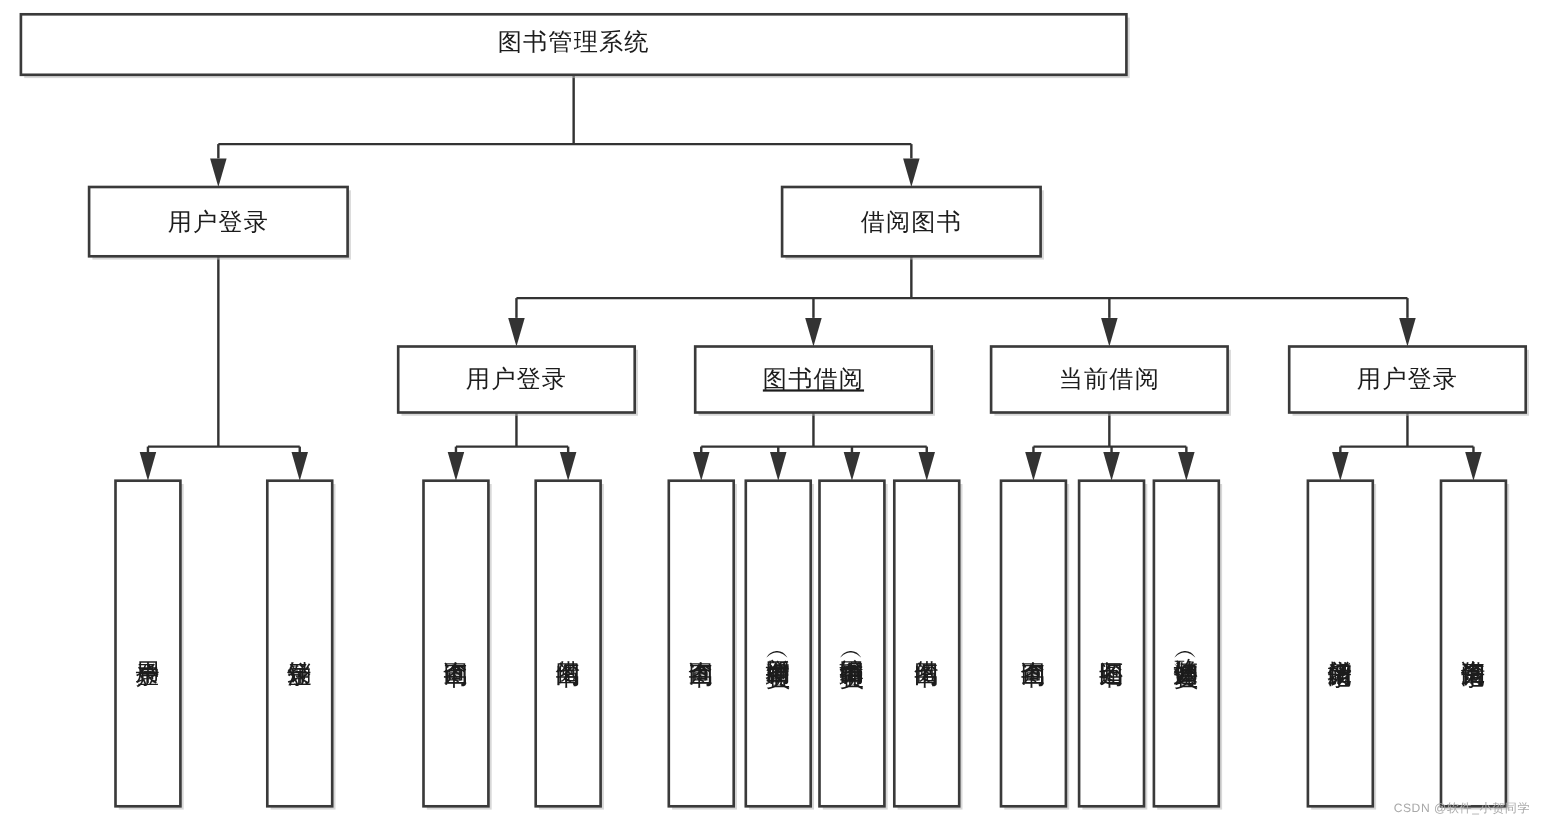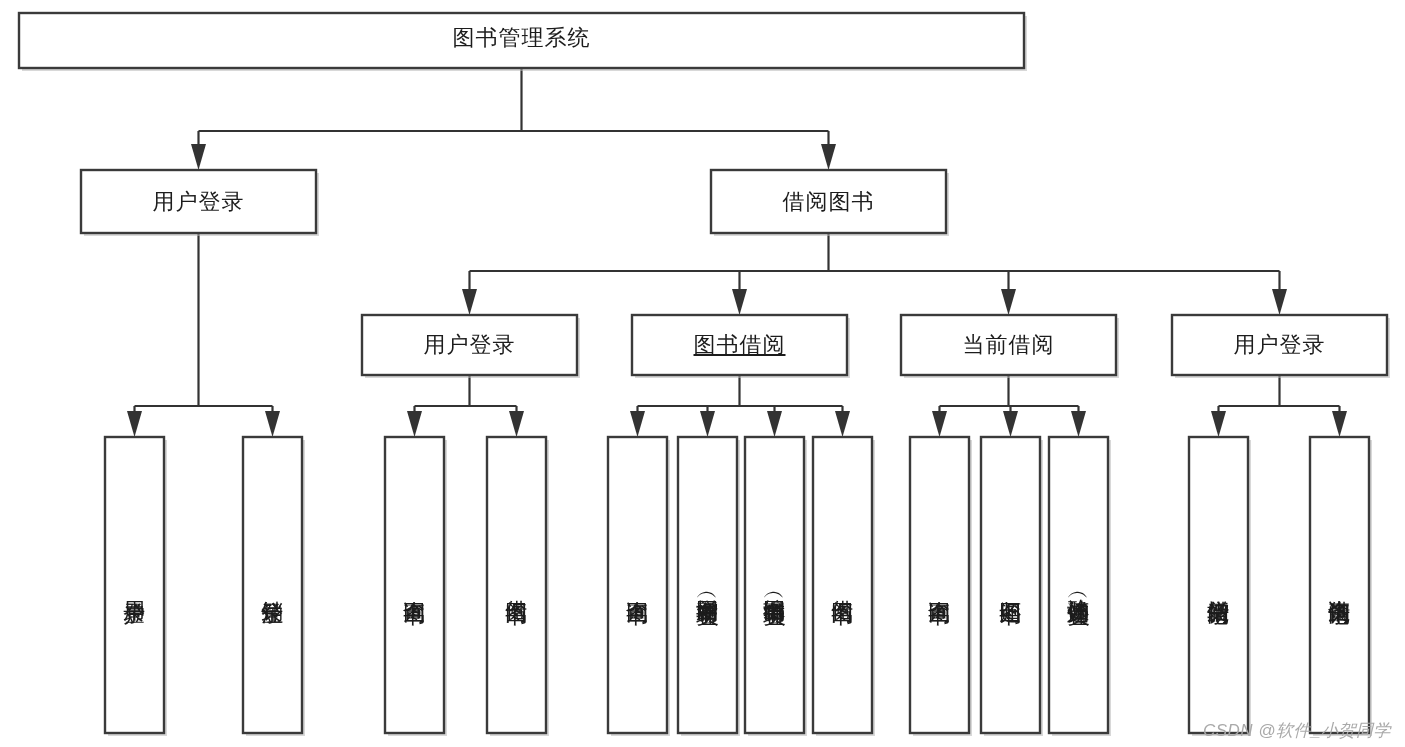--- a/index.html
+++ b/index.html
@@ -75,26 +75,25 @@
     letter-spacing: 1px;
     white-space: nowrap;
     pointer-events: none;
     box-sizing: border-box;
   }
   #watermark {
     position: absolute;
     right: 14px;
     bottom: 5px;
     font-family: "Liberation Sans", "DejaVu Sans", sans-serif;
-    font-size: 17px;
+    font-size: 11px;
     color: #a9a9a9;
     letter-spacing: 0.5px;
     user-select: none;
     pointer-events: none;
-    font-style: italic;
   }
 </style>
 </head>
 <body>
 
 <div id="diagram-root">
 
   <svg class="diagram-canvas" id="diagram-canvas" viewBox="0 0 1405 747" xmlns="http://www.w3.org/2000/svg">
     <g id="edges-layer">
         <g>

